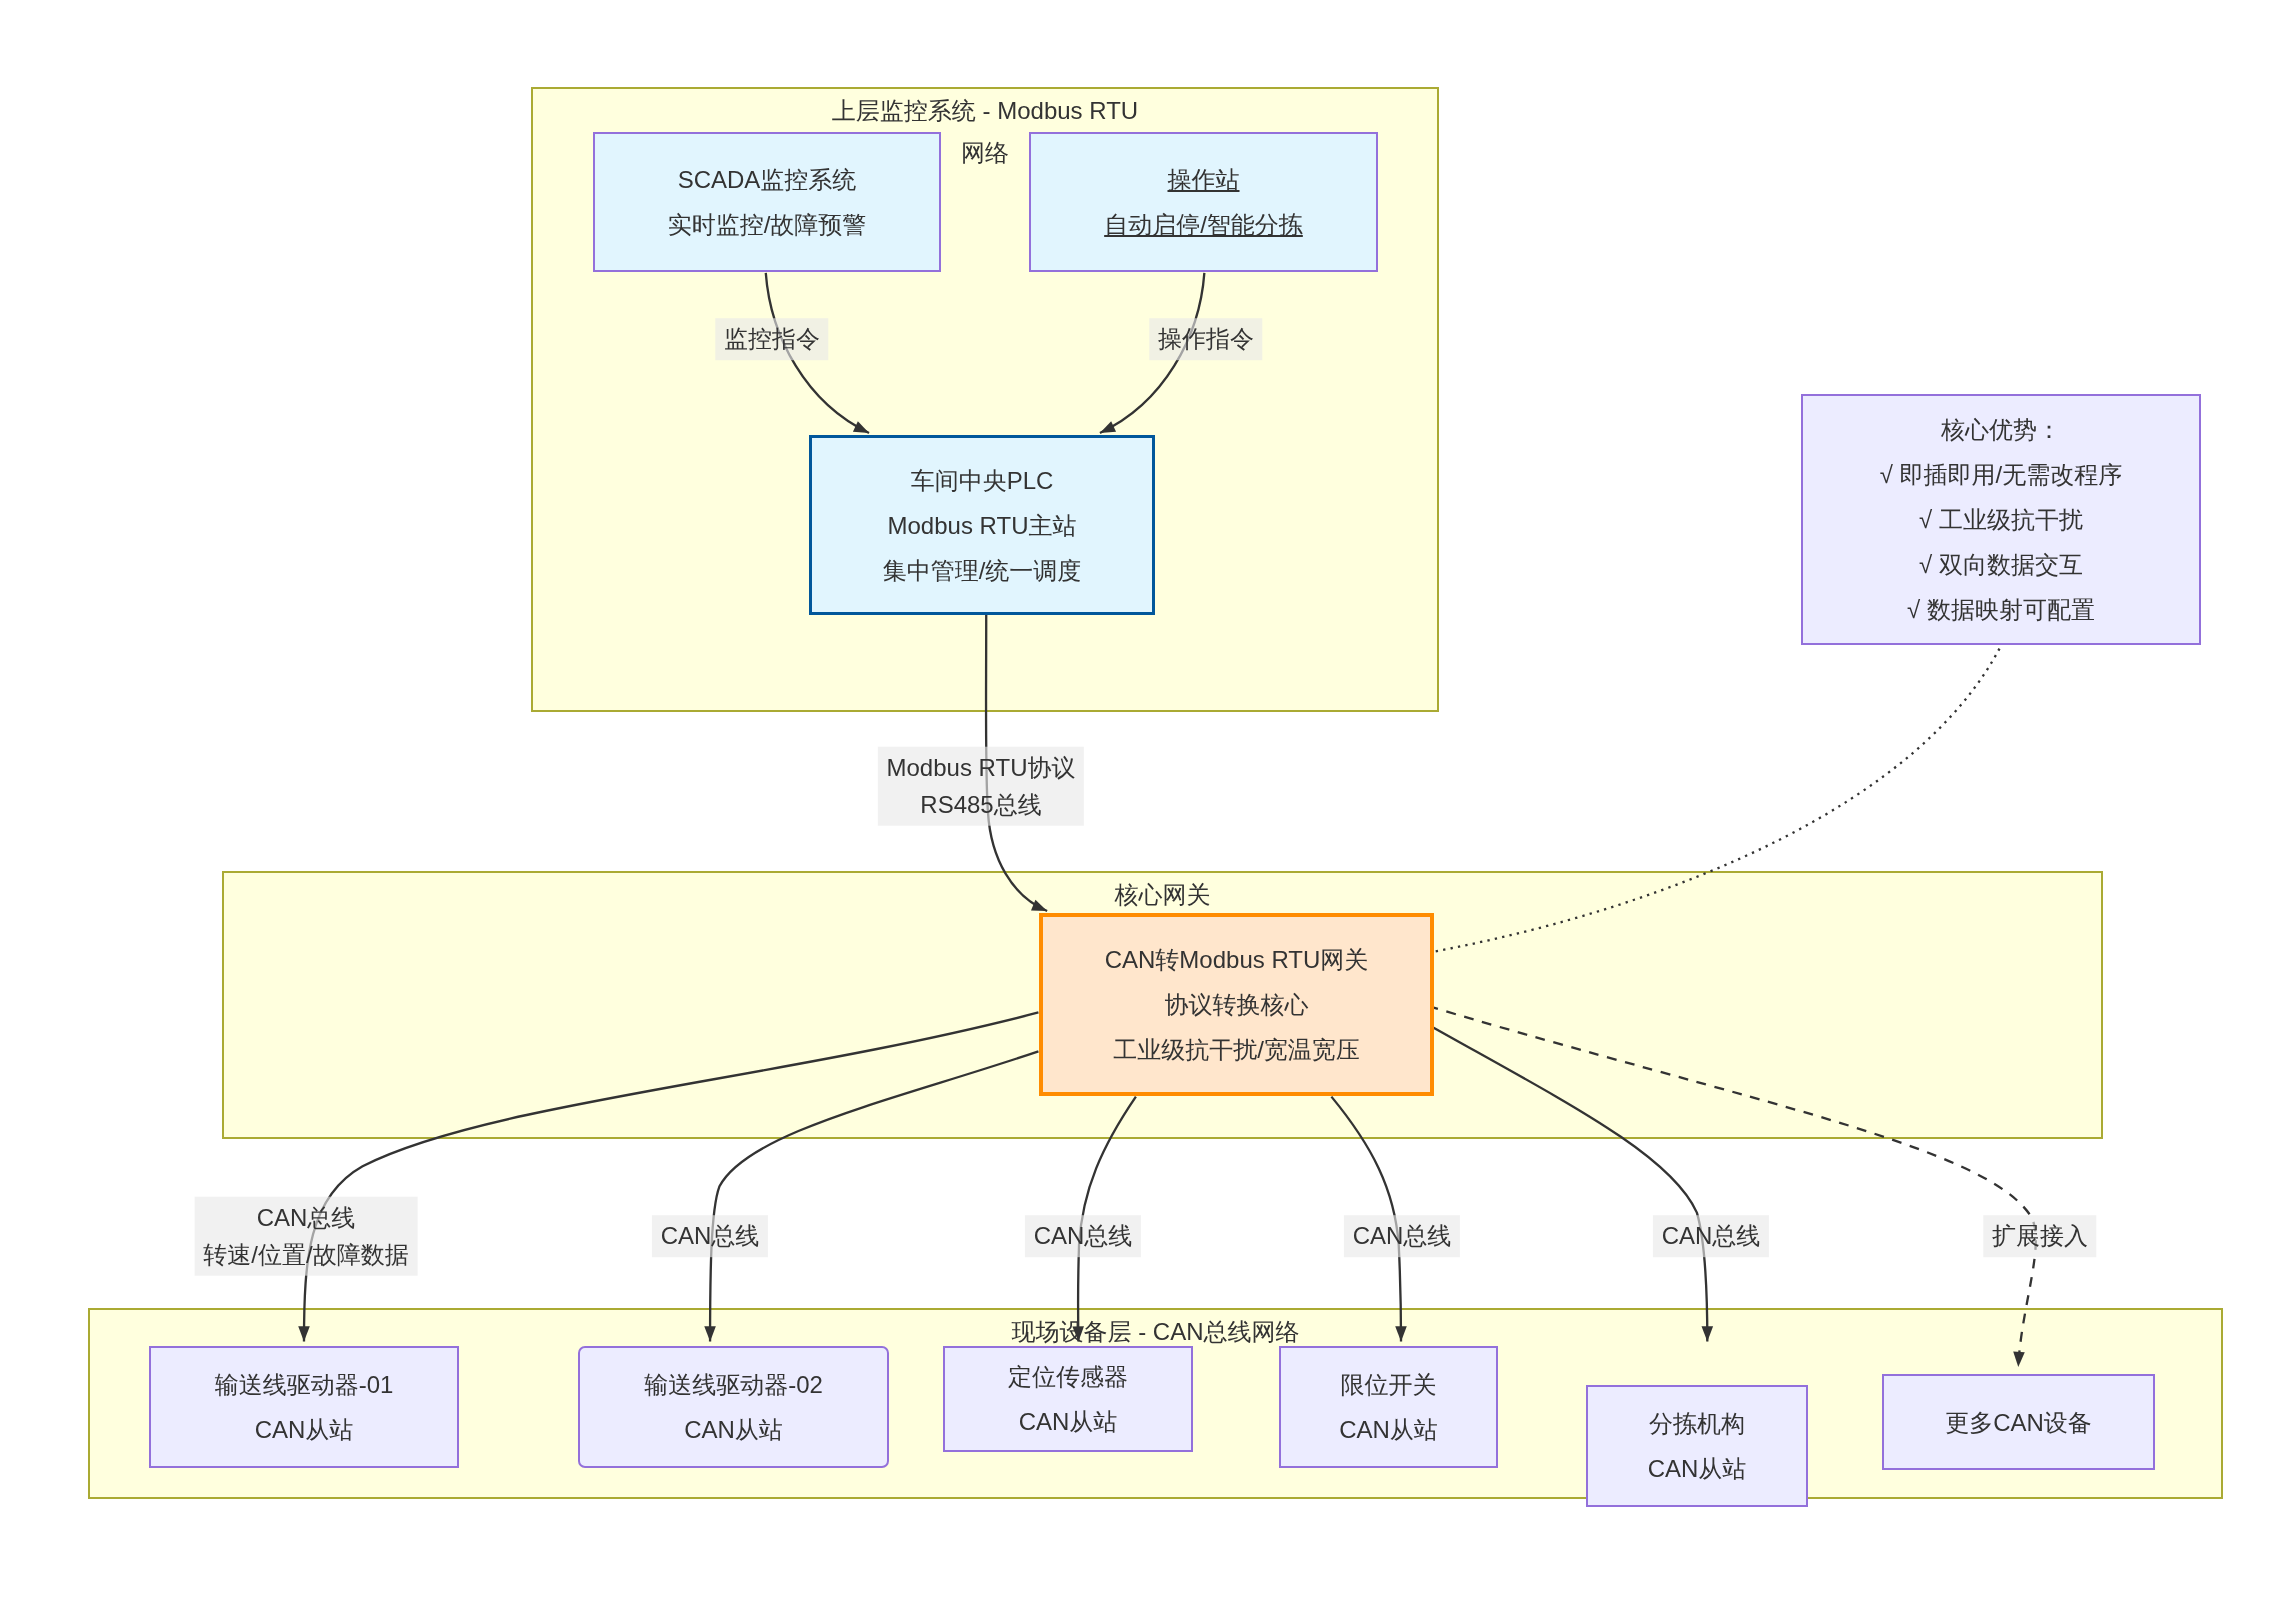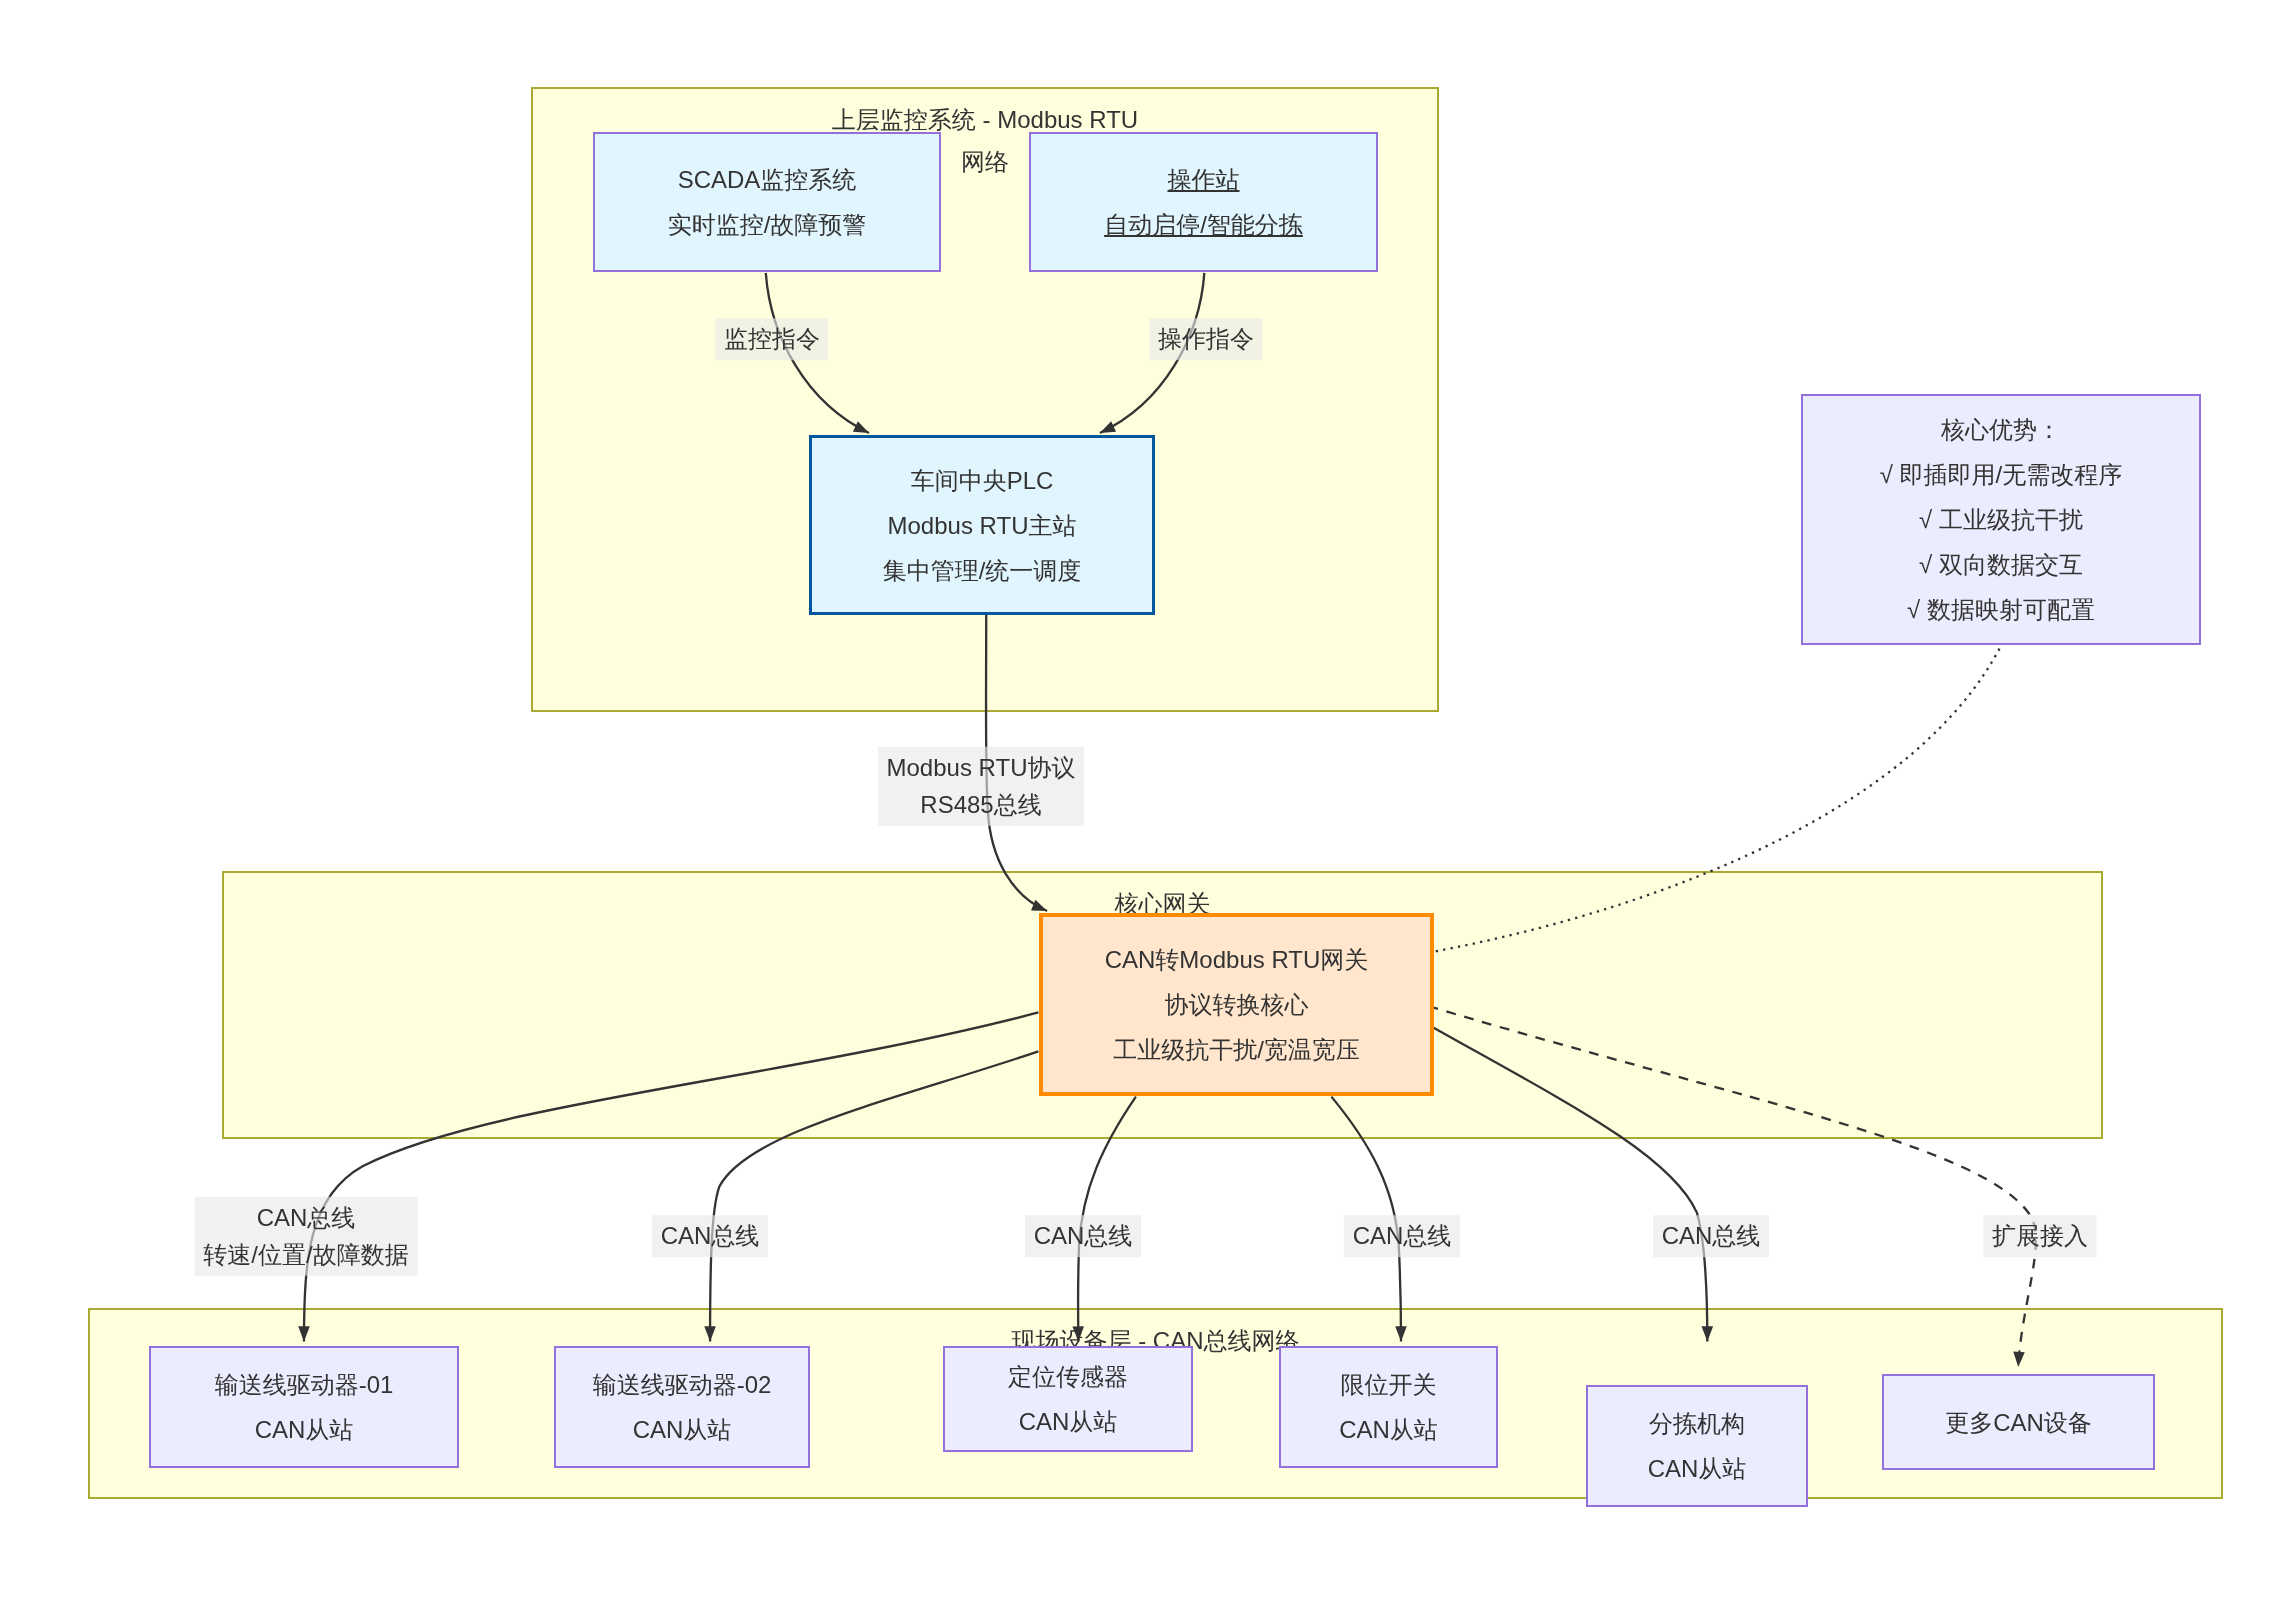--- a/index.html
+++ b/index.html
@@ -11,21 +11,21 @@
   html,body{margin:0;padding:0;}
   body{
     width:2295px;height:1616px;position:relative;overflow:hidden;
     background:var(--canvas);color:var(--text);
     font-family:"Liberation Sans","DejaVu Sans",sans-serif;
     font-size:24px;
   }
   .subgraph{position:absolute;background:var(--subgraph-fill);
     border:2.9px solid var(--subgraph-border);z-index:1;box-sizing:border-box;}
   .sg-title{position:absolute;left:0;right:0;top:0;text-align:center;
-    line-height:42px;padding-top:10px;}
+    line-height:42px;padding-top:1px;}
   .node{position:absolute;display:flex;flex-direction:column;justify-content:center;
     align-items:center;text-align:center;line-height:45px;z-index:5;
     box-sizing:border-box;white-space:nowrap;}
   .node.lav {background:var(--node-fill);border:2.3px solid var(--node-border);}
   .node.blue{background:var(--info-fill);border:2.3px solid var(--node-border);}
   .node.plc {background:var(--info-fill);border:3.5px solid var(--plc-border);}
   .node.gw  {background:var(--gateway-fill);border:4.1px solid var(--gateway-border);}
   .elabel{position:absolute;transform:translate(-50%,-50%);
     background:rgba(232,232,232,0.62);padding:2.3px 8.7px;text-align:center;
     line-height:37px;z-index:4;white-space:nowrap;}
@@ -114,21 +114,21 @@
   <div>CAN转Modbus RTU网关</div>
   <div>协议转换核心</div>
   <div>工业级抗干扰/宽温宽压</div>
 </div>
 
 <div class="node lav" style="left:149px;top:1346px;width:310px;height:122px;">
   <div>输送线驱动器-01</div>
   <div>CAN从站</div>
 </div>
 
-<div class="node lav" style="left:554px;top:1346px;width:256px;height:122px;">
+<div class="node lav" style="left:578px;top:1346px;width:311px;height:122px;border-radius:7px;">
   <div>输送线驱动器-02</div>
   <div>CAN从站</div>
 </div>
 
 <div class="node lav" style="left:943px;top:1346px;width:250px;height:106px;">
   <div>定位传感器</div>
   <div>CAN从站</div>
 </div>
 
 <div class="node lav" style="left:1279px;top:1346px;width:219px;height:122px;">

